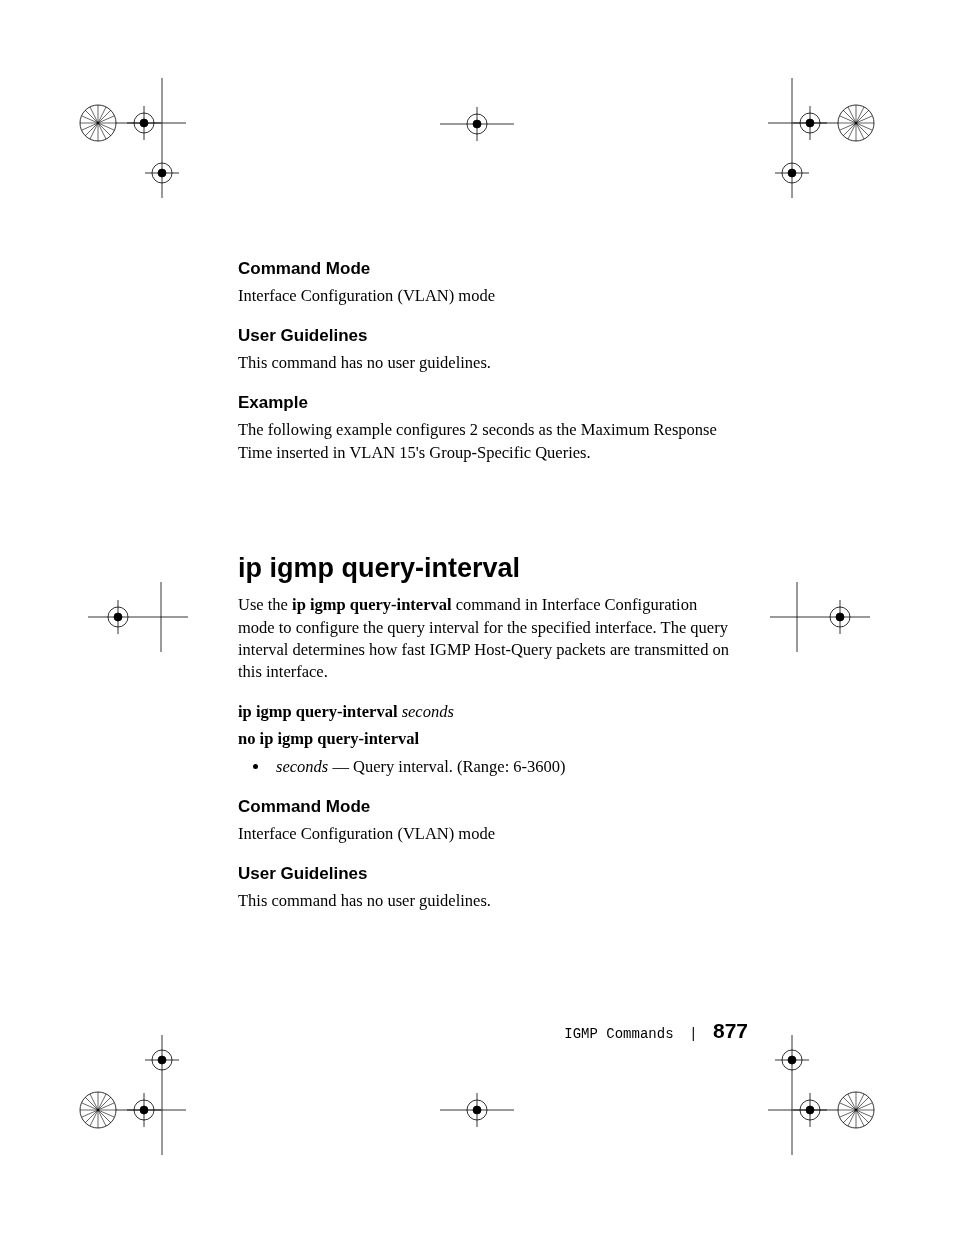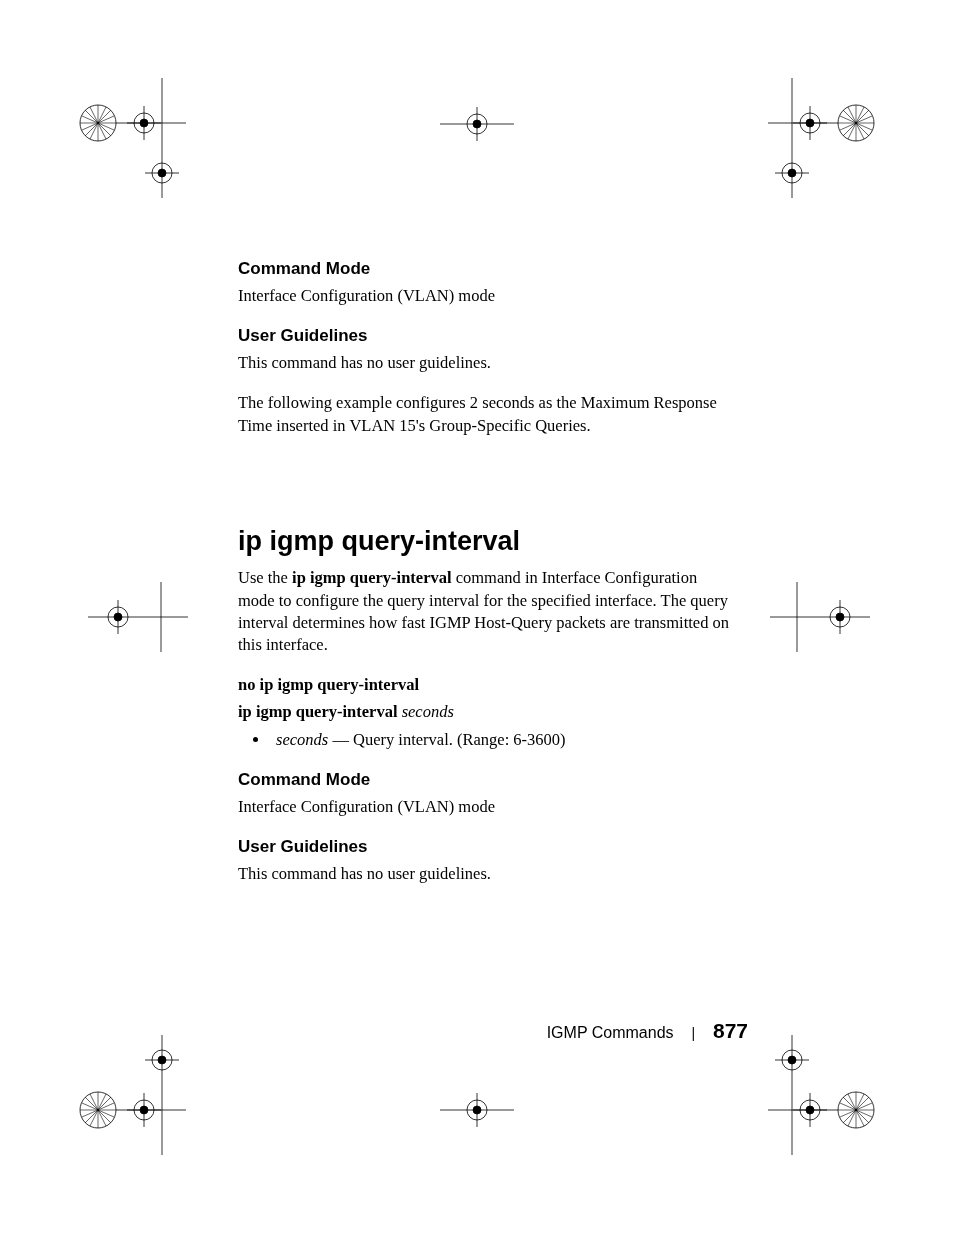--- a/index.html
+++ b/index.html
@@ -70,22 +70,22 @@
   .footer {
     position: absolute;
     left: 238px;
     width: 510px;
     top: 1017px;
     text-align: right;
     font-family: Arial, Helvetica, sans-serif;
     font-size: 14px;
   }
   .footer .chap {
-    font-family: Liberation Sans, sans-serif;
-    font-size: 16px;
+    font-family: Liberation Mono, monospace;
+    font-size: 14px;
   }
   .footer .sep {
     display: inline-block;
     margin: 0 14px;
     font-weight: 400;
     color: #000;
   }
   .footer .pnum {
     font-weight: 700;
     font-size: 21px;
@@ -241,33 +241,34 @@
   </svg>
 
   <div class="content">
 
     <h4>Command Mode</h4>
     <p class="body">Interface Configuration (VLAN) mode</p>
 
     <h4>User Guidelines</h4>
     <p class="body">This command has no user guidelines.</p>
 
+    <h4>Example</h4>
     <p class="body">The following example configures 2 seconds as the Maximum Response Time inserted in VLAN 15's Group-Specific Queries.</p>
 
     <div class="gap-large"></div>
 
     <h2 class="cmd">ip igmp query-interval</h2>
     <p class="body">
       <span>Use the </span><span class="bold">ip igmp query-interval</span><span> command in Interface Configuration mode to configure the query interval for the specified interface. The query interval determines how fast IGMP Host-Query packets are transmitted on this interface.</span>
     </p>
 
-    <p class="syntax-line bold">no ip igmp query-interval</p>
     <p class="syntax-line">
       <span class="bold">ip igmp query-interval </span><span class="ital">seconds</span>
     </p>
+    <p class="syntax-line bold">no ip igmp query-interval</p>
     <ul class="bullet">
       <li>
         <span class="it">seconds</span><span> — Query interval. (Range: 6-3600)</span>
       </li>
     </ul>
 
 
     <h4>Command Mode</h4>
     <p class="body">Interface Configuration (VLAN) mode</p>
 

